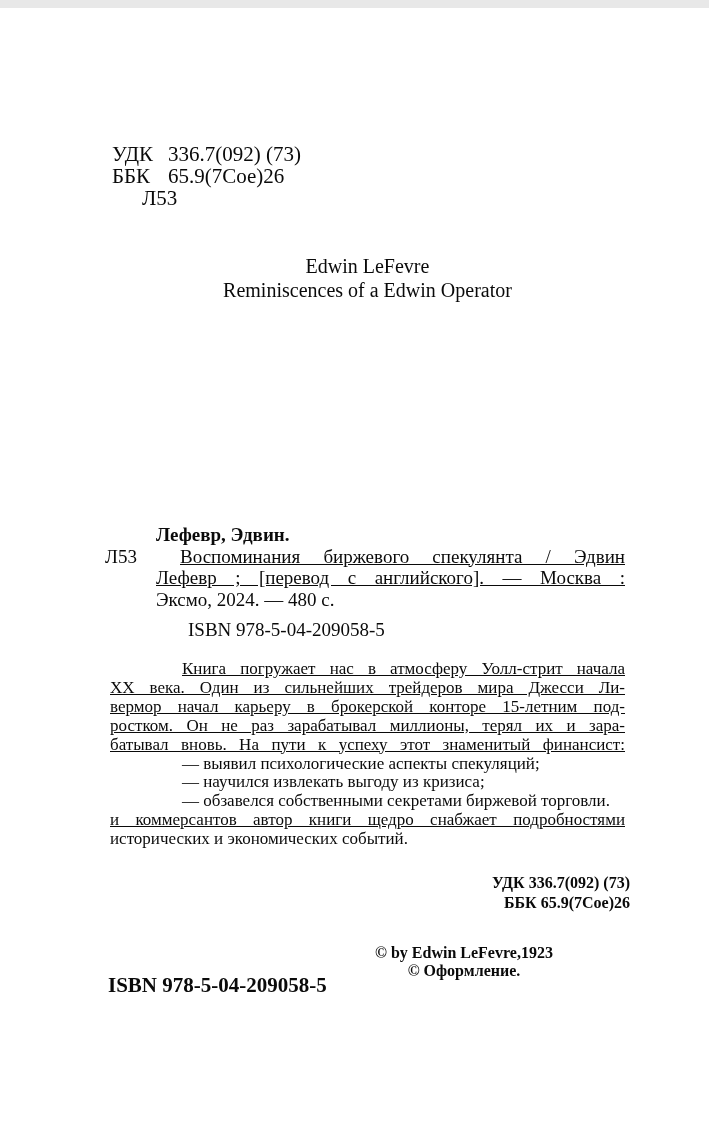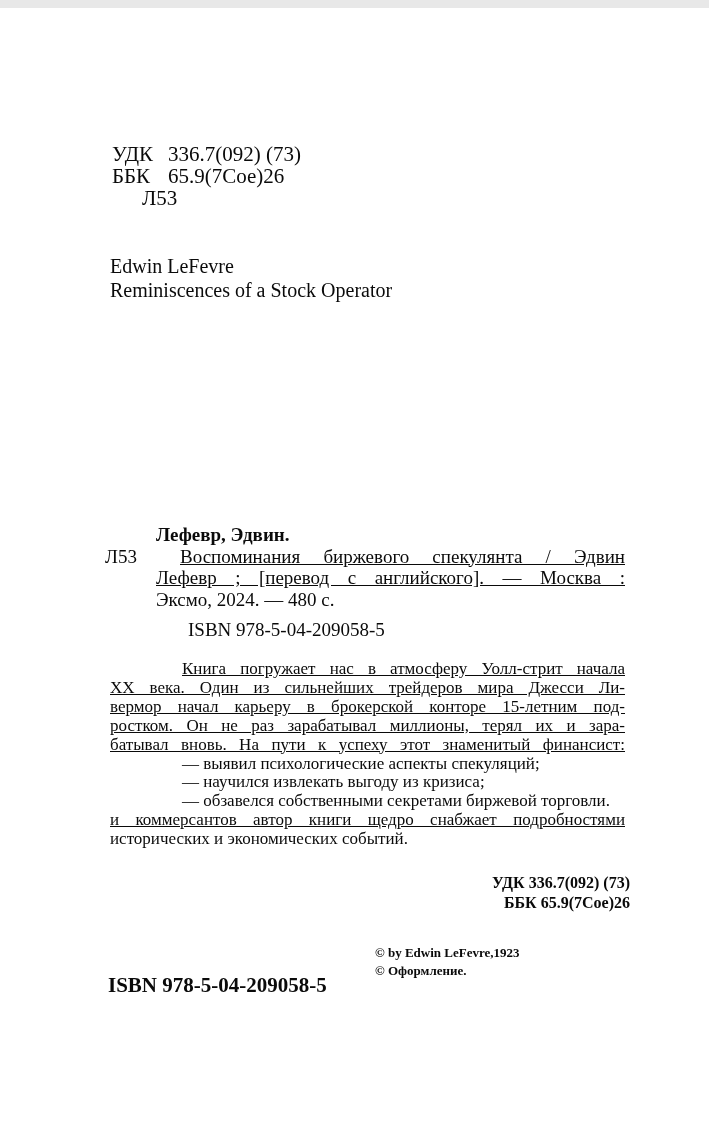--- a/index.html
+++ b/index.html
@@ -17,21 +17,21 @@
   .top-class {
     position:absolute; left:112px; top:135px;
     font-size:21px; line-height:22px; white-space:nowrap;
   }
   .tc-label { display:inline-block; width:56px; }
   .tc-sign  { padding-left:30px; }
 
   
   .orig-title {
     position:absolute; left:110px; top:246px; width:515px;
-    font-size:20px; line-height:24px;
+    text-align:center; font-size:20px; line-height:24px;
   }
 
   
   .catalog {
     position:absolute; left:105px; top:516px; width:520px;
     font-size:19px; line-height:21.5px;
   }
   .cat-heading { margin-left:51px; font-weight:bold; }
   .cat-body { position:relative; }
   .cat-sign { position:absolute; left:0; top:0; }
@@ -53,22 +53,23 @@
   
   .bottom-class {
     position:absolute; right:79px; top:865px;
     text-align:right; font-size:16px; line-height:20px; font-weight:bold;
     white-space:nowrap;
   }
 
   
   .copyright {
     position:absolute; left:375px; top:936px;
-    font-size:13px; line-height:17.7px; font-weight:bold;
+    font-size:16px; line-height:17.7px; font-weight:bold;
     white-space:nowrap;
+    text-align:center;
   }
   .cr-indent { padding-left:13px; }
 
   
   .bottom-isbn {
     position:absolute; left:108px; top:965px;
     font-size:21px; line-height:24px; font-weight:bold;
     white-space:nowrap;
   }
 </style>
@@ -82,21 +83,21 @@
       <span class="tc-label">УДК</span><span>336.7(092) (73)</span>
     </div>
     <div>
       <span class="tc-label">ББК</span><span>65.9(7Сое)26</span>
     </div>
     <div class="tc-sign">Л53</div>
   </div>
 
   <div class="orig-title">
     <div>Edwin LeFevre</div>
-    <div>Reminiscences of a Stock Operator</div>
+    <div>Reminiscences of a Edwin Operator</div>
   </div>
 
   <div class="catalog">
     <div class="cat-heading">Лефевр, Эдвин.</div>
     <div class="cat-body">
       <span class="cat-sign">Л53</span>
       <div class="cat-line first stretch">Воспоминания биржевого спекулянта / Эдвин</div>
       <div class="cat-line stretch">Лефевр ; [перевод с английского]. — Москва :</div>
       <div class="cat-line">Эксмо, 2024. — 480 с.</div>
     </div>

